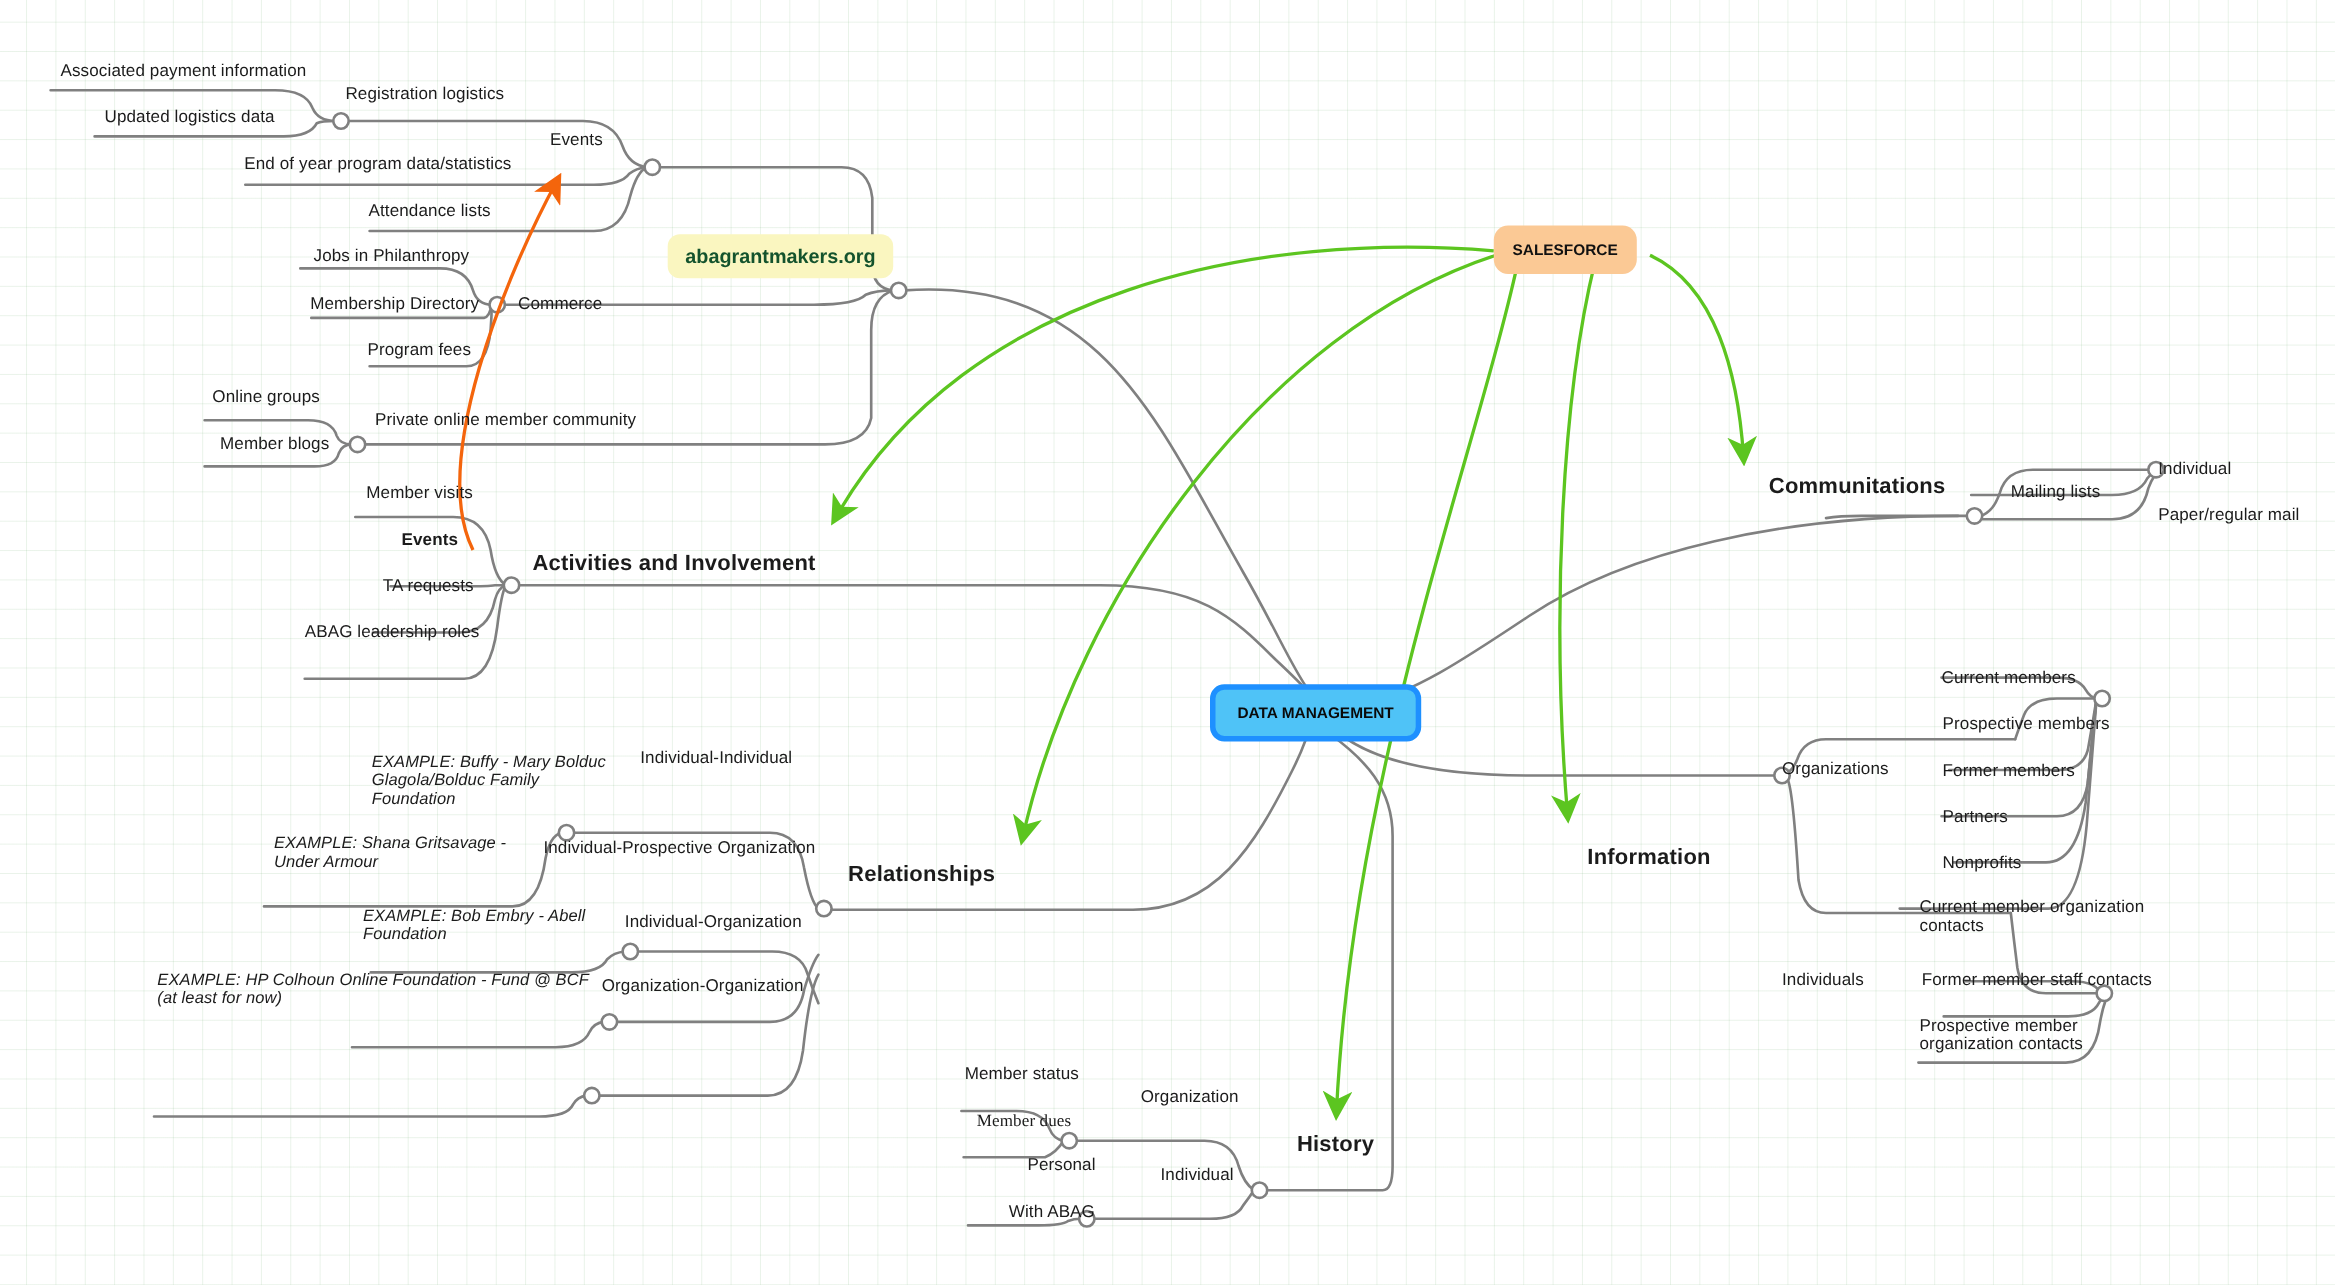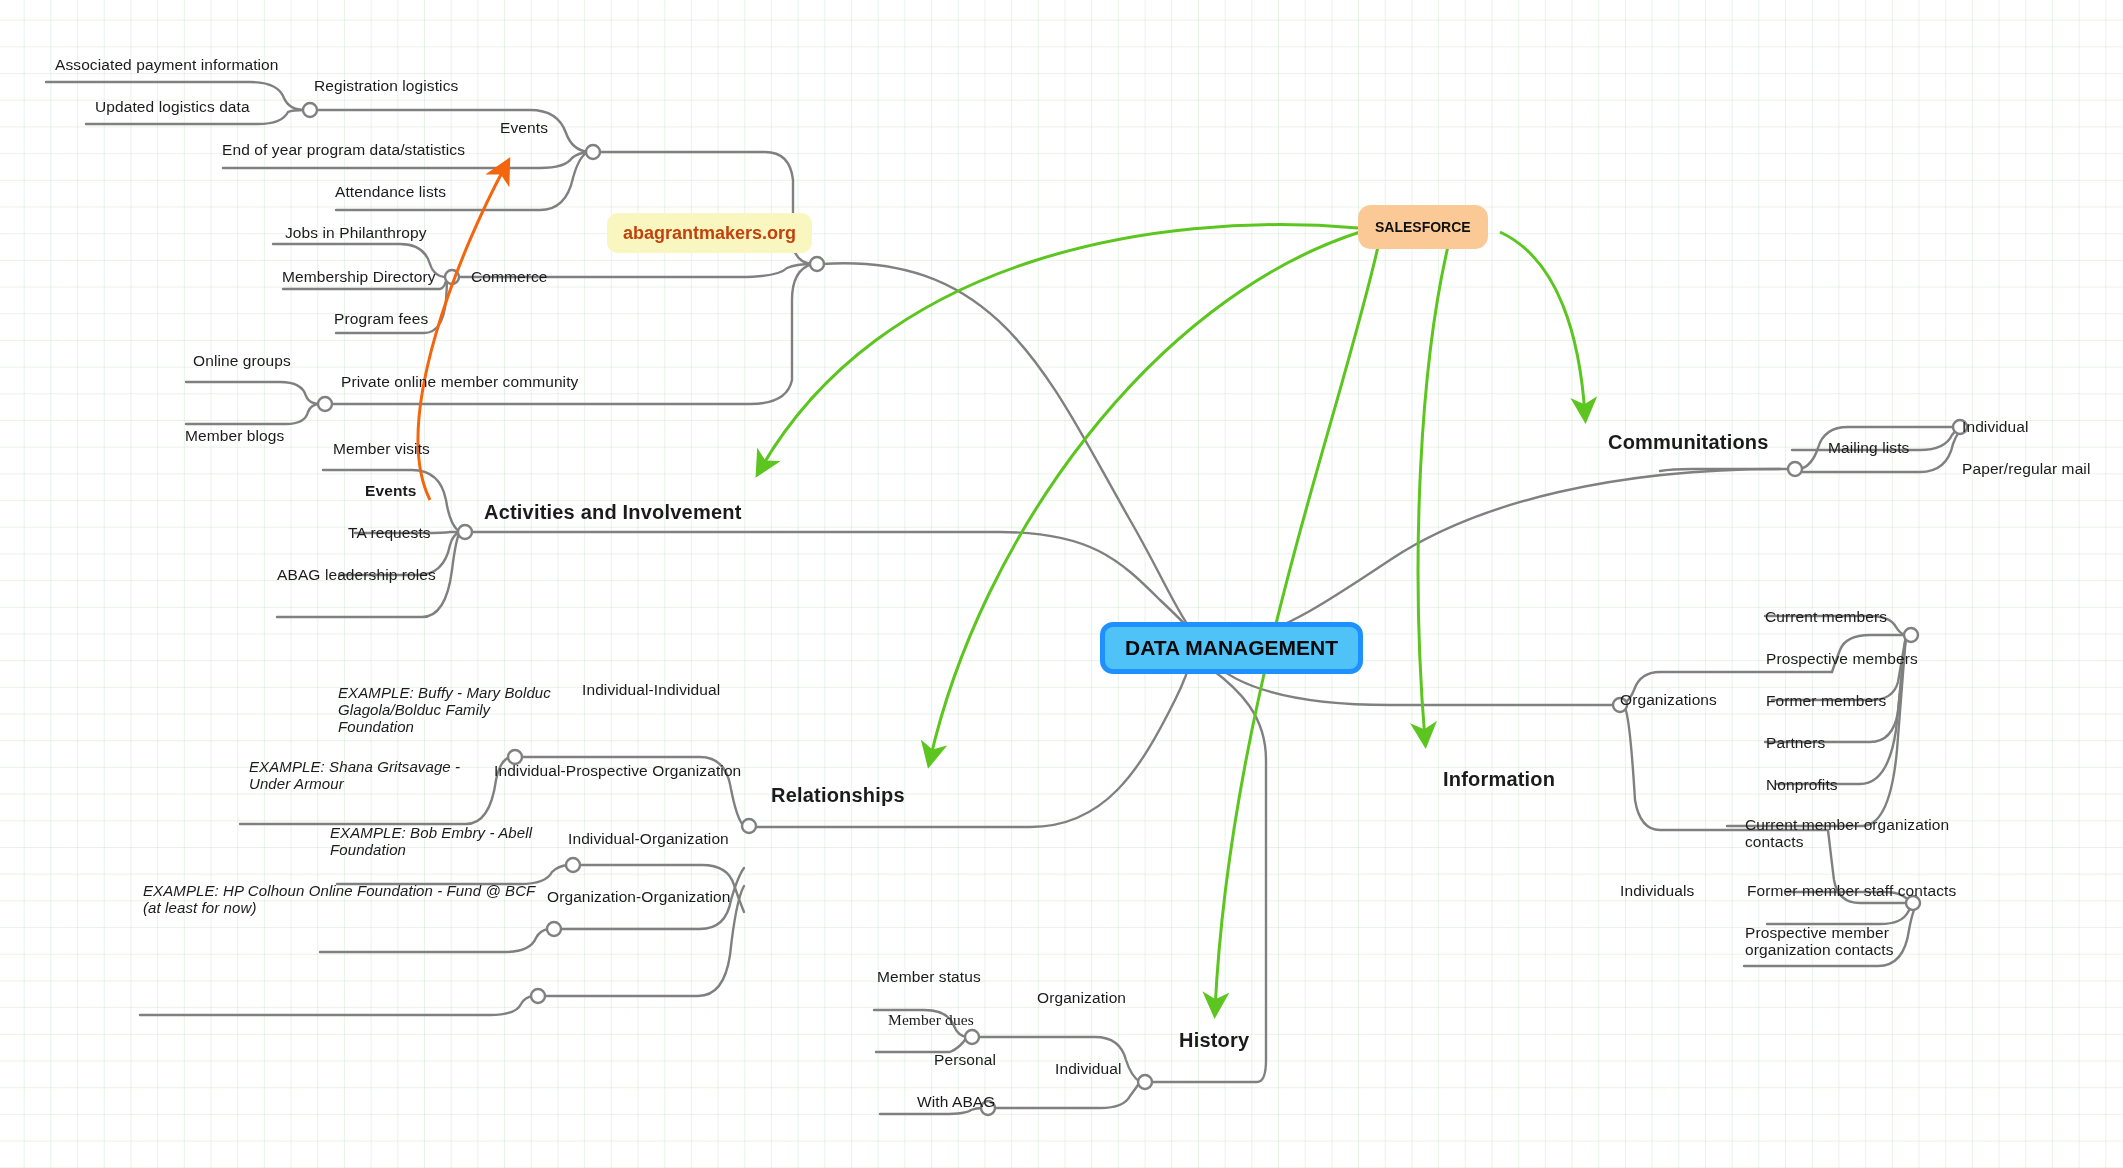--- a/index.html
+++ b/index.html
@@ -42,30 +42,30 @@
   #chip-salesforce{
     background:#FBC995;
     color:#111;
     font-size:14px;
     padding:0 17px;
     height:44px;
     border-radius:13px;
   }
   #chip-abag{
     background:#FAF6C0;
-    color:#c2410c;
+    color:#14532d;
     font-size:18px;
     padding:0 16px;
     height:40px;
     border-radius:11px;
   }
   #chip-datamgmt{
     background:#4FC3F7;
     color:#0a0a0a;
-    font-size:21px;
+    font-size:14px;
     padding:0 20px;
     height:52px;
     border:5px solid #1E90FF;
     border-radius:13px;
     box-sizing:border-box;
   }
 </style>
 </head>
 <body>
 
@@ -199,21 +199,21 @@
 <div class="lbl t-leaf" style="left:222px;top:141px;">End of year program data/statistics</div>
 <div class="lbl t-leaf" style="left:335px;top:183px;">Attendance lists</div>
 <div class="lbl t-mid" style="left:500px;top:119px;">Events</div>
 
 <div class="lbl t-leaf" style="left:285px;top:224px;">Jobs in Philanthropy</div>
 <div class="lbl t-leaf" style="left:282px;top:268px;">Membership Directory</div>
 <div class="lbl t-leaf" style="left:334px;top:310px;">Program fees</div>
 <div class="lbl t-mid" style="left:471px;top:268px;">Commerce</div>
 
 <div class="lbl t-leaf" style="left:193px;top:352px;">Online groups</div>
-<div class="lbl t-leaf" style="left:185px;top:395px;margin-top:32px;">Member blogs</div>
+<div class="lbl t-leaf" style="left:200px;top:395px;">Member blogs</div>
 <div class="lbl t-leaf" style="left:341px;top:373px;">Private online member community</div>
 
 <div class="lbl t-leaf" style="left:333px;top:440px;">Member visits</div>
 <div class="lbl t-bold-leaf" style="left:365px;top:482px;">Events</div>
 <div class="lbl t-leaf" style="left:348px;top:524px;">TA requests</div>
 <div class="lbl t-leaf" style="left:277px;top:566px;">ABAG leadership roles</div>
 <div class="lbl t-big" style="left:484px;top:500px;">Activities and Involvement</div>
 
 <div class="lbl t-em" style="left:338px;top:684px;">EXAMPLE: Buffy - Mary Bolduc</div>
 <div class="lbl t-em" style="left:338px;top:701px;">Glagola/Bolduc Family</div>

